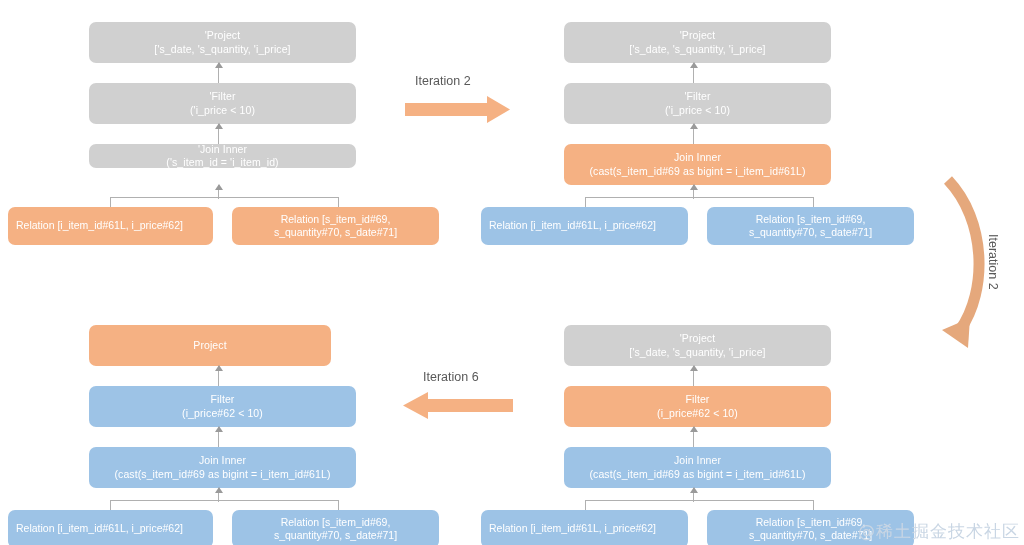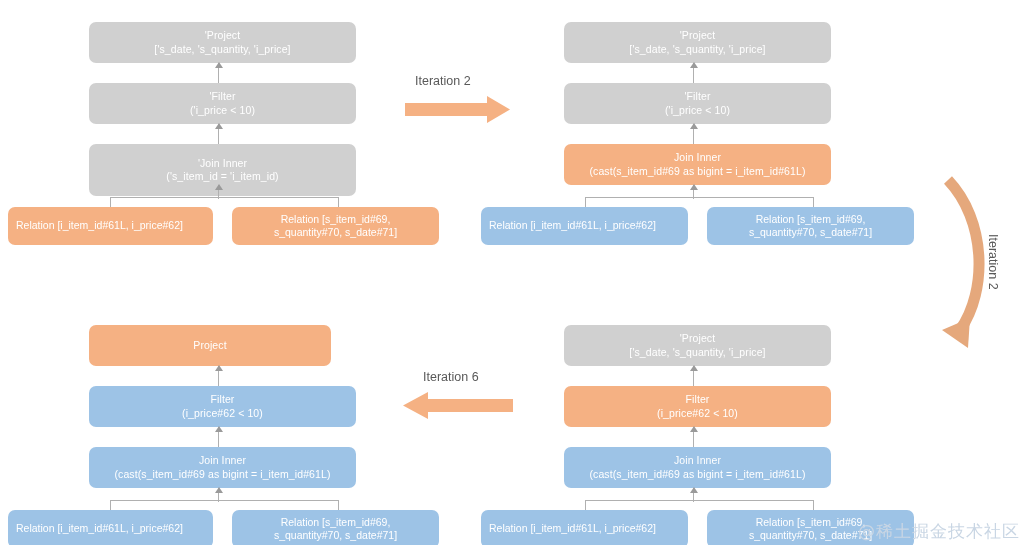--- a/index.html
+++ b/index.html
@@ -97,21 +97,21 @@
   <div class="vline" style="left:218px;top:51px;height:20px;"></div>
   <div class="arrowhead" style="left:214.5px;top:50px;"></div>
 
   <div class="node gray" style="left:89px;top:71px;width:267px;height:41px;">
     <span class="l1">'Filter</span>
     <span class="l2">('i_price &lt; 10)</span>
   </div>
   <div class="vline" style="left:218px;top:112px;height:20px;"></div>
   <div class="arrowhead" style="left:214.5px;top:111px;"></div>
 
-  <div class="node gray" style="left:89px;top:132px;width:267px;height:52px;">
+  <div class="node gray" style="left:89px;top:132px;width:267px;height:24px;">
     <span class="l1">'Join Inner</span>
     <span class="l2">('s_item_id = 'i_item_id)</span>
   </div>
   <div class="vline" style="left:218px;top:173px;height:14px;"></div>
   <div class="arrowhead" style="left:214.5px;top:172px;"></div>
   <div class="hline" style="left:110px;top:185px;width:228px;"></div>
   <div class="vline" style="left:110px;top:185px;height:10px;"></div>
   <div class="vline" style="left:338px;top:185px;height:10px;"></div>
 
   <div class="relation orange leftal" style="left:8px;top:195px;width:205px;height:38px;">

